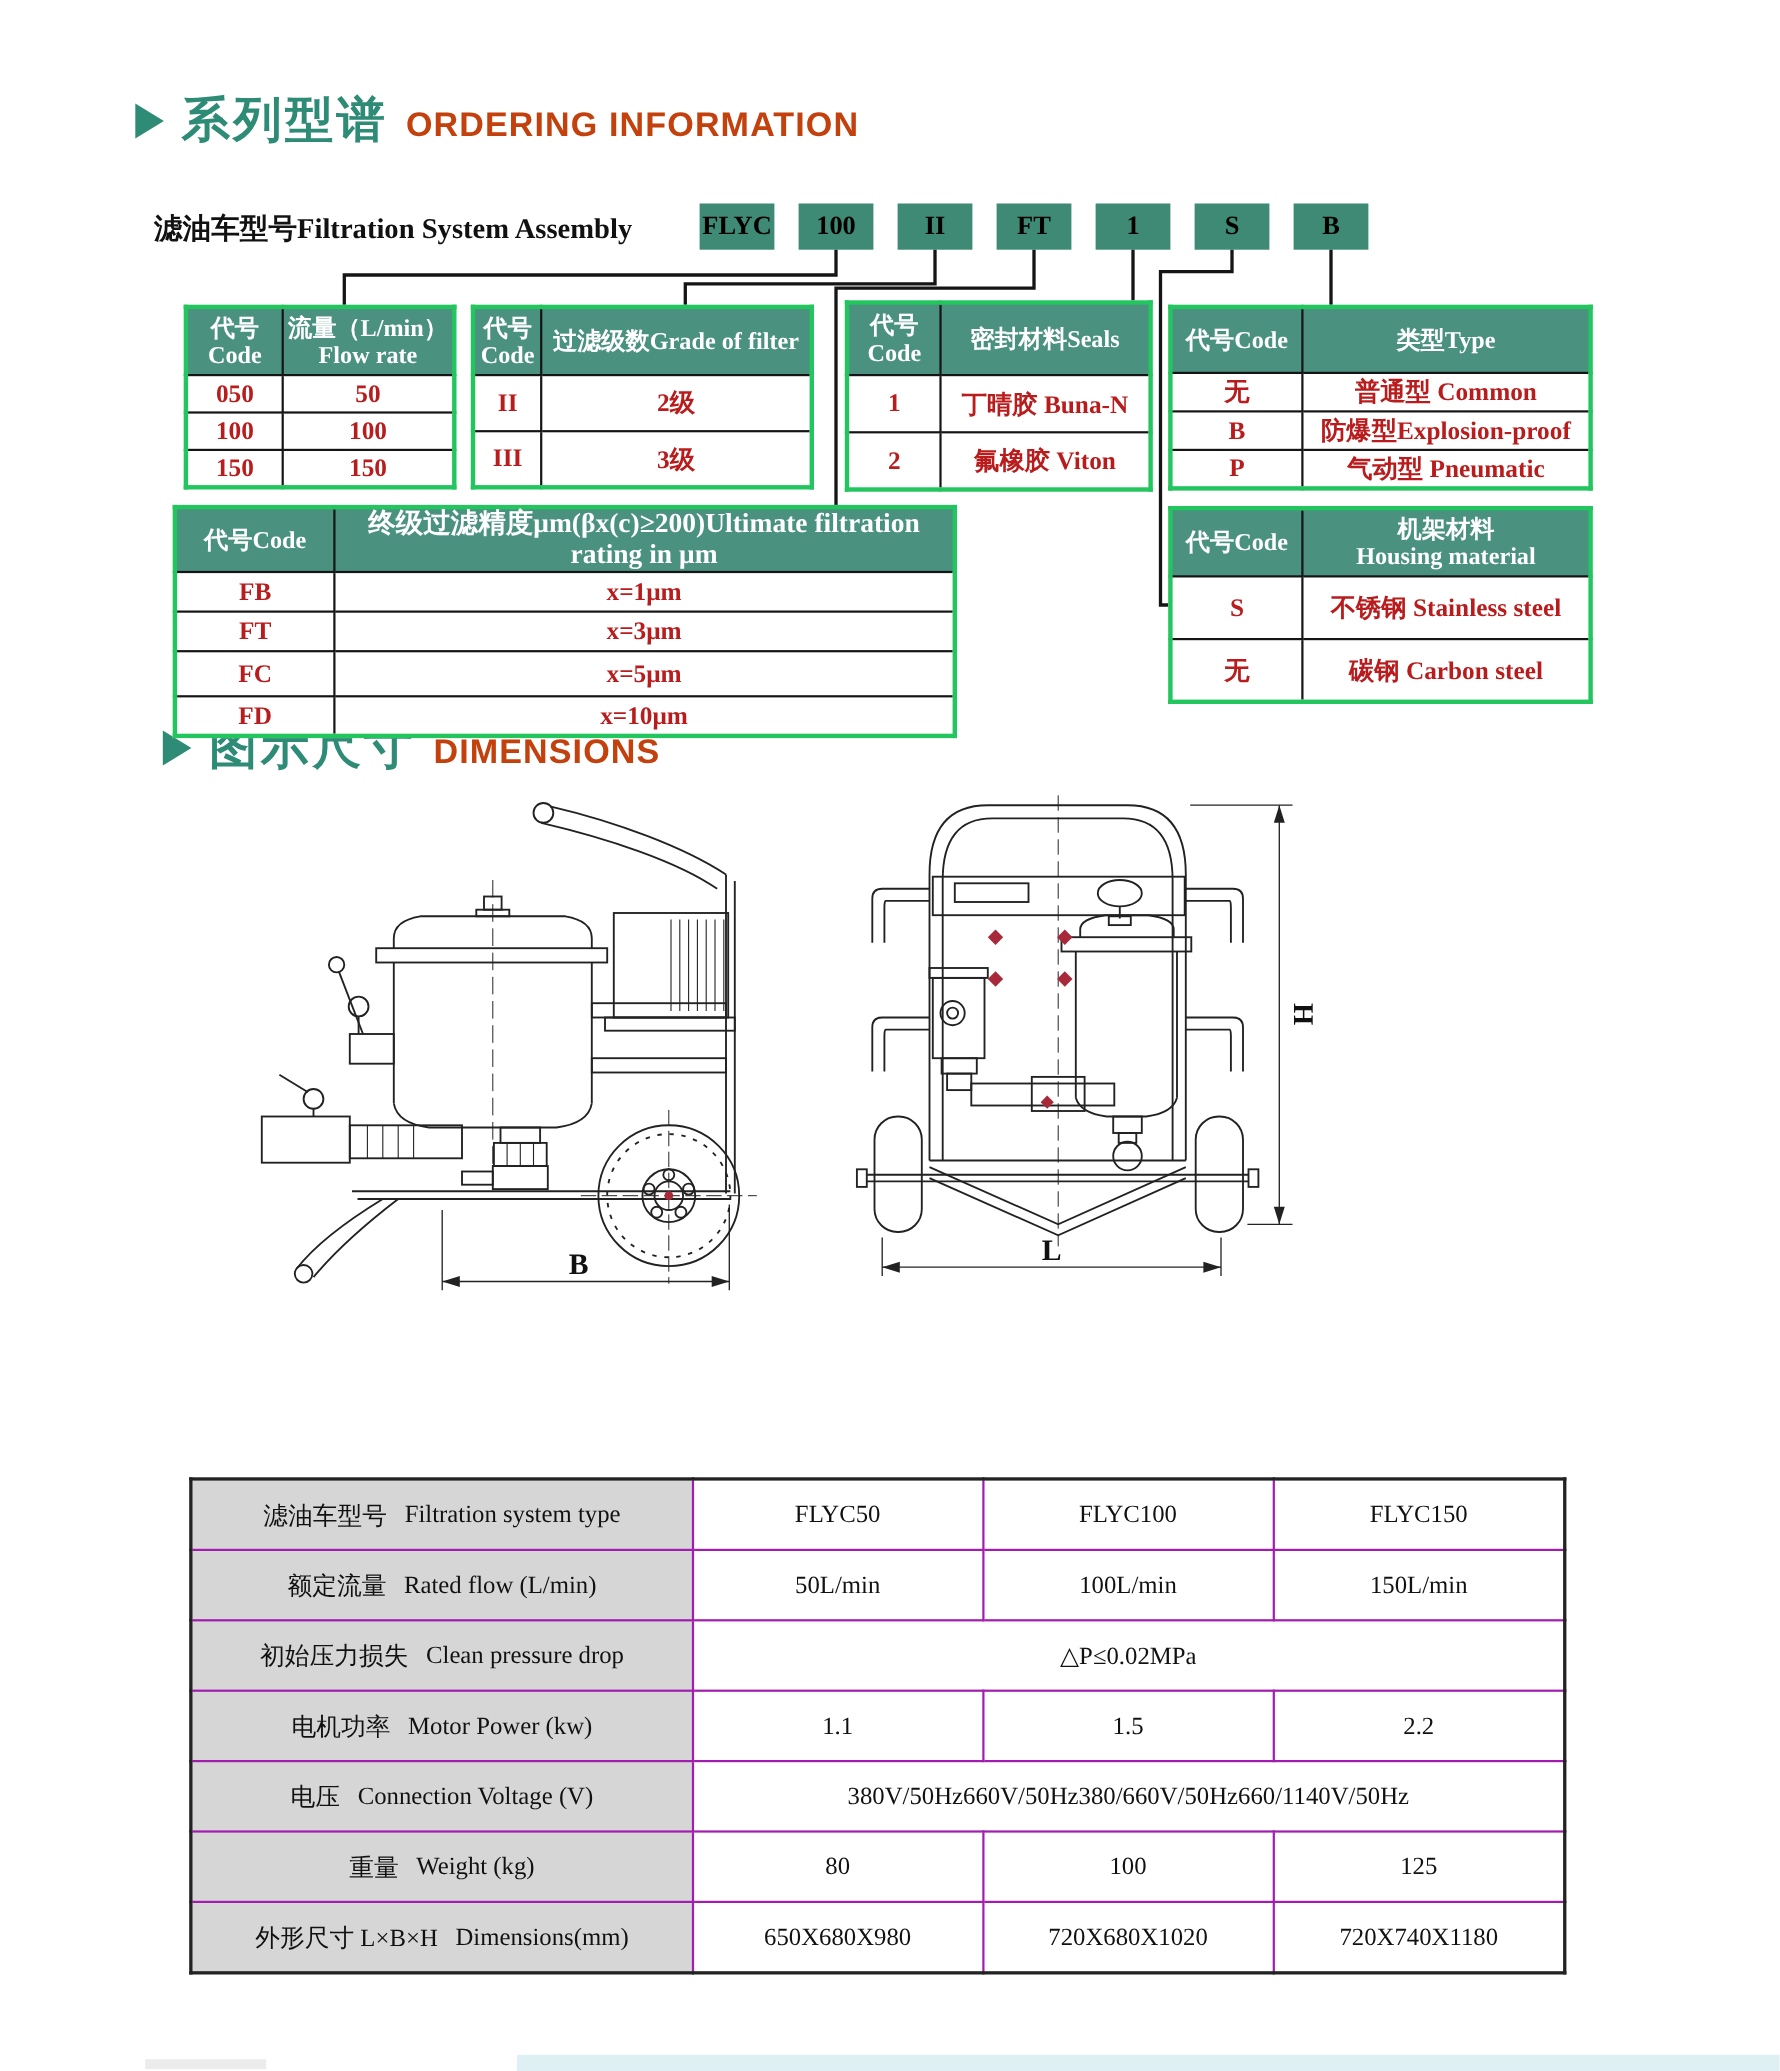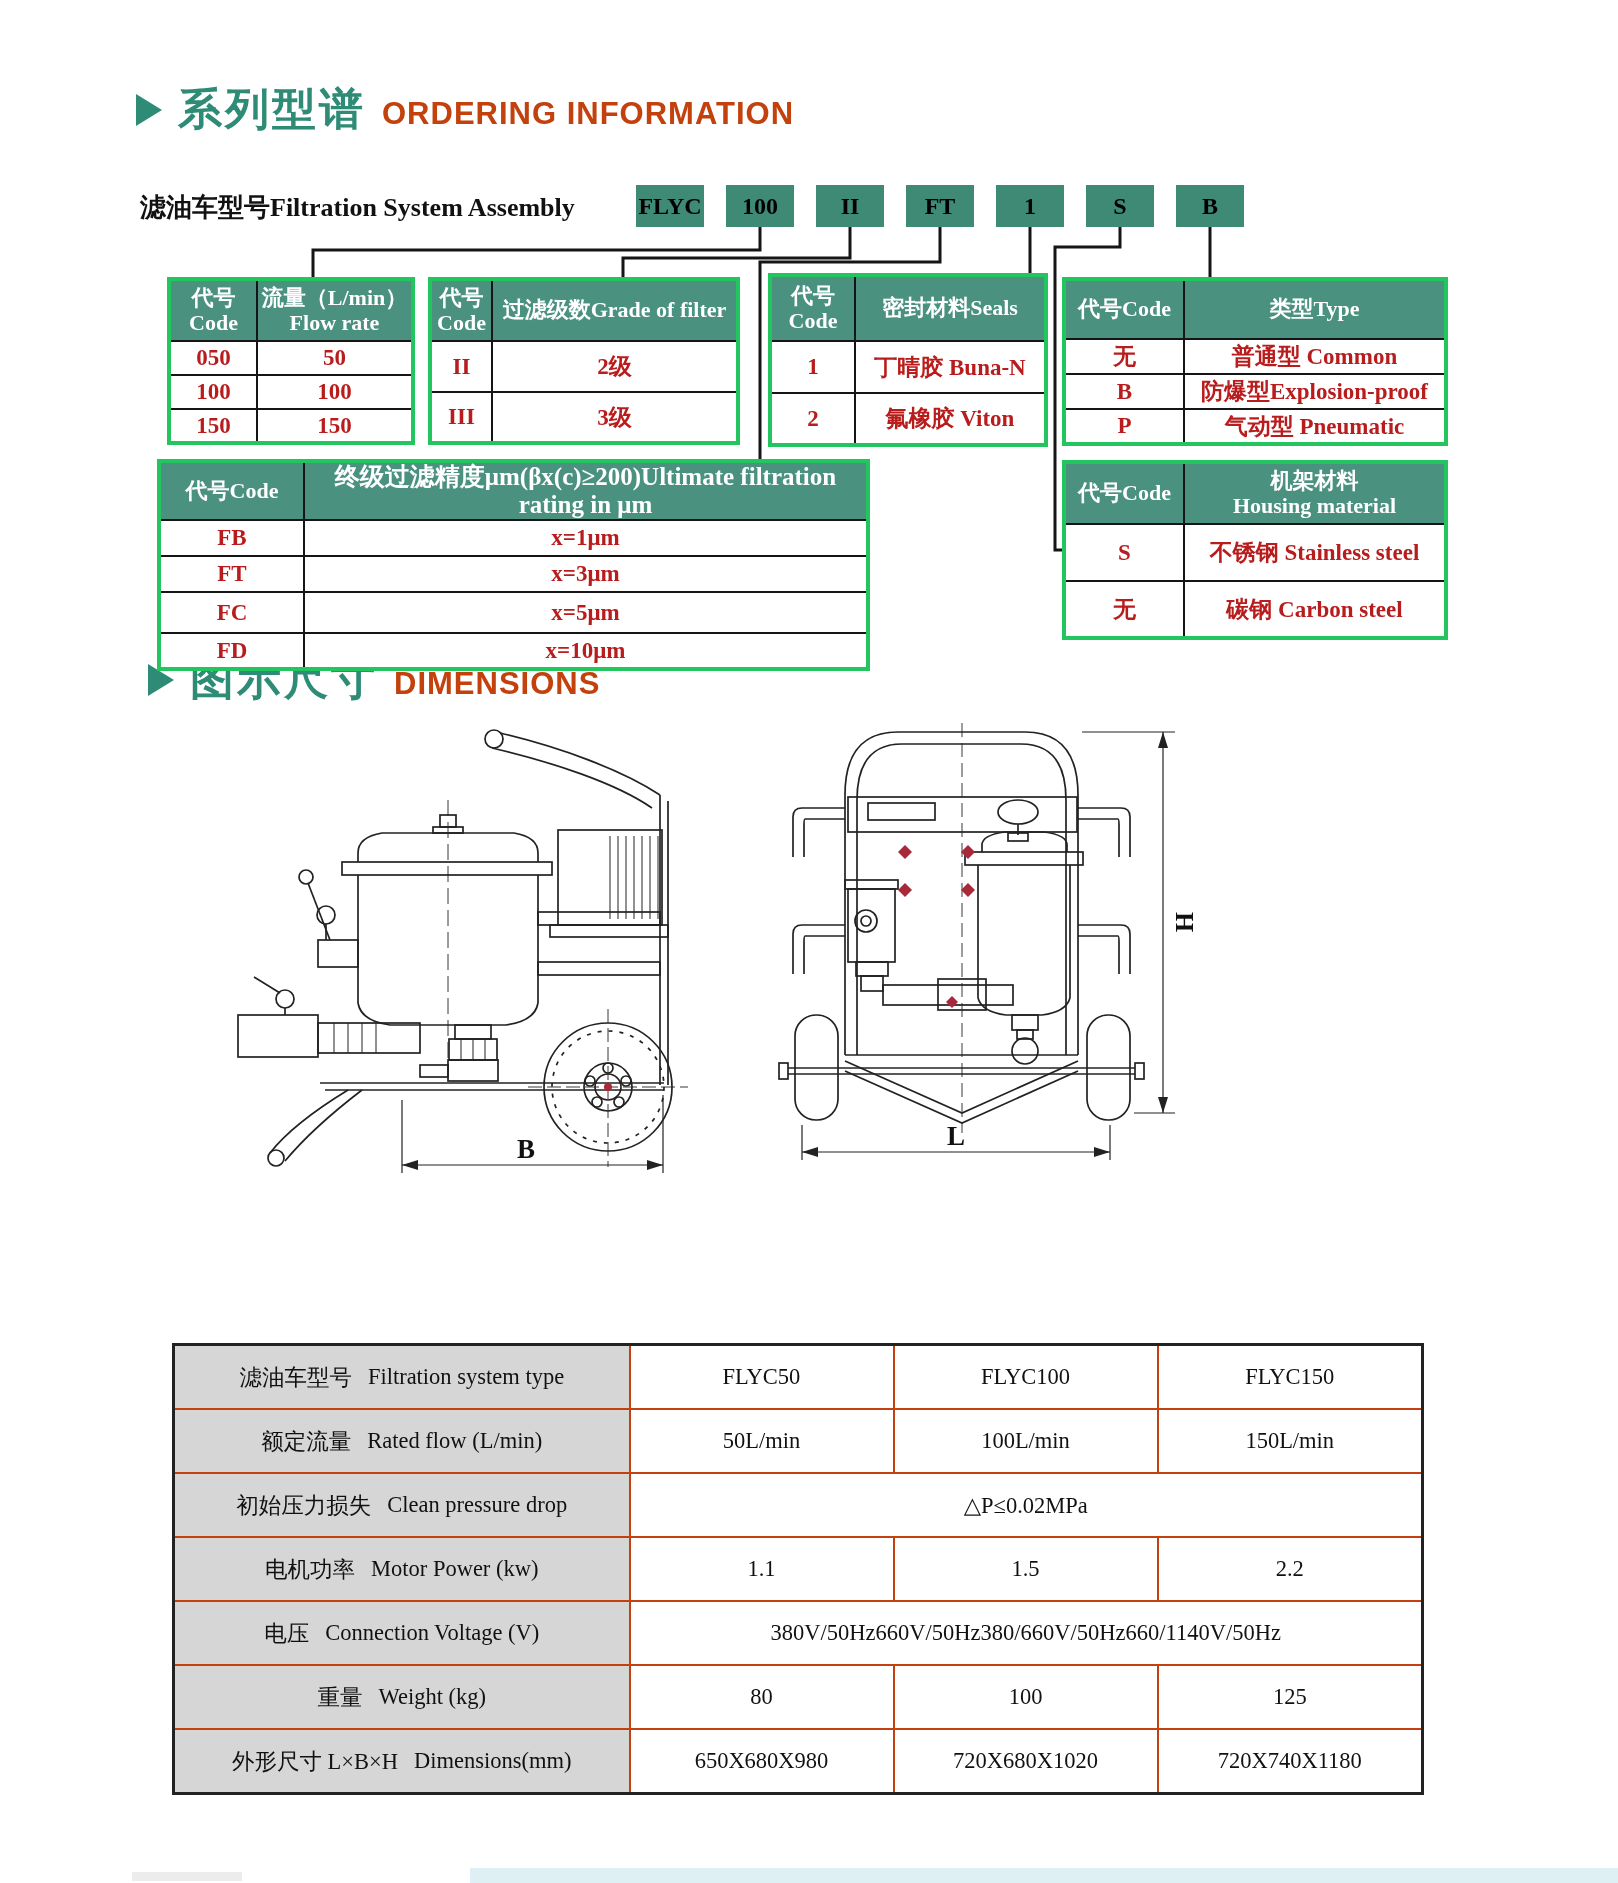--- a/index.html
+++ b/index.html
@@ -26,37 +26,37 @@
   .otable td,.otable th{border:2.5px solid #151515;text-align:center;vertical-align:middle;
           font-weight:bold;padding:0;font-size:23px;color:#b91c1c;}
   .ohead th{background:#4a9180;color:#fff;font-size:22px;line-height:1.12;font-weight:bold;}
   .h2line{display:block;}
 
   svg text{font-family:"Liberation Serif",serif;}
 
   
   .spec{position:absolute;left:172px;top:1343px;width:1249px;border-collapse:collapse;
         table-layout:fixed;border:3.5px solid #222;z-index:2;}
-  .spec td{border:2px solid #c2410c;text-align:center;font-size:22.5px;color:#111;height:62px;padding:0;}
+  .spec td{border:2px solid #a21caf;text-align:center;font-size:22.5px;color:#111;height:62px;padding:0;}
   .spec .lab{background:#d6d6d6;}
   .cellflex{display:flex;justify-content:center;align-items:center;gap:16px;}
   .vflex{display:flex;justify-content:center;align-items:center;padding:0 14px;}
 
   .footer-strip{position:absolute;left:470px;top:1868px;width:1148px;height:15px;background:#dff0f4;}
   .footer-smudge{position:absolute;left:132px;top:1872px;width:110px;height:9px;background:#ececec;}
 
   .lines-svg{position:absolute;left:0;top:0;z-index:1;}
   .draw-svg{position:absolute;left:230px;top:715px;z-index:1;}
 </style>
 </head>
 <body>
 
 <div id="page">
 
-  <div class="sec-title" style="left:136px;top:80px;">
+  <div class="sec-title" style="left:123px;top:80px;">
     <div class="tri"></div>
     <span class="cn-title">系列型谱</span>
     <span class="en-title">ORDERING INFORMATION</span>
   </div>
 
   <div class="assembly-label">滤油车型号Filtration System Assembly</div>
   <div class="code-box" style="left:636px;">FLYC</div>
   <div class="code-box" style="left:726px;">100</div>
   <div class="code-box" style="left:816px;">II</div>
   <div class="code-box" style="left:906px;">FT</div>

